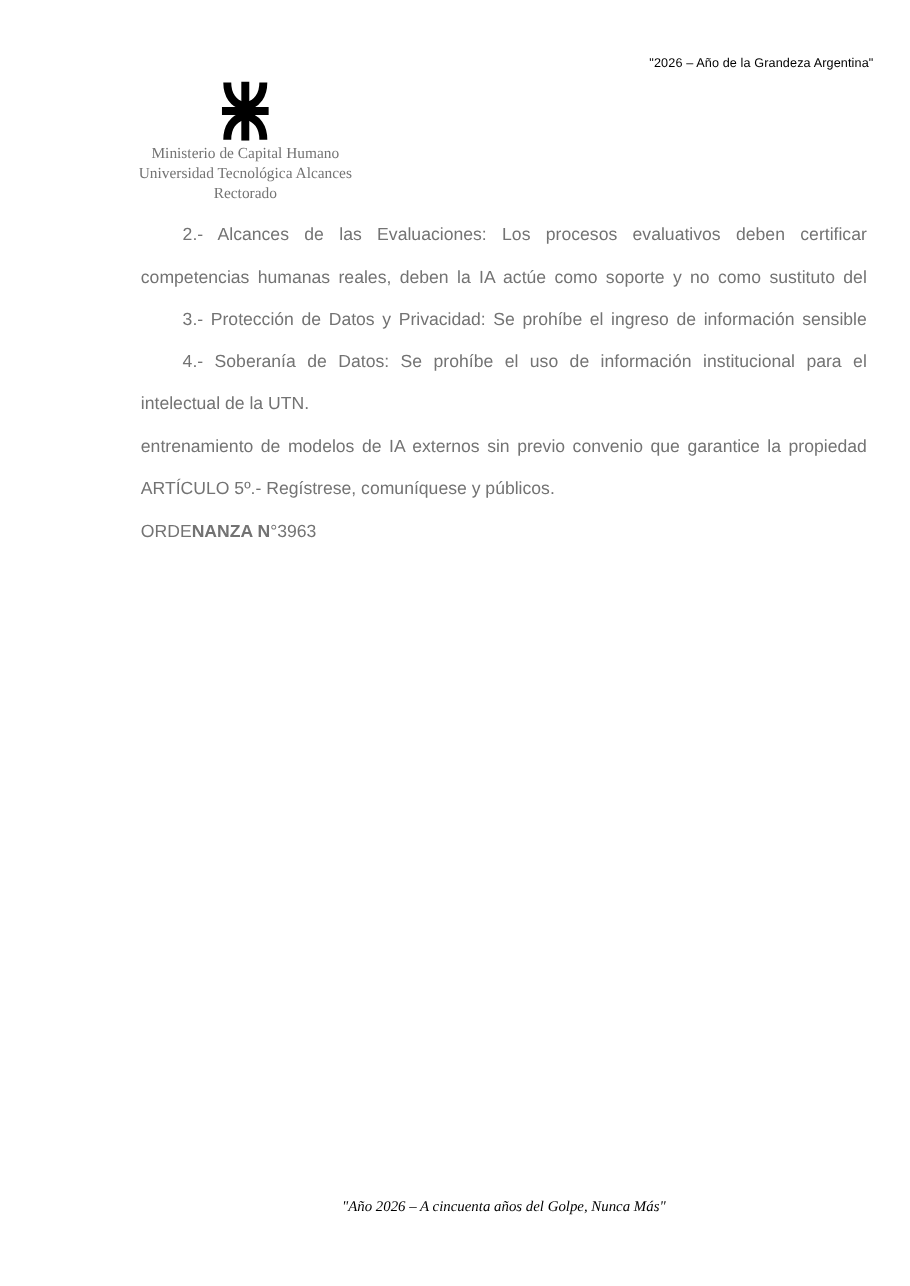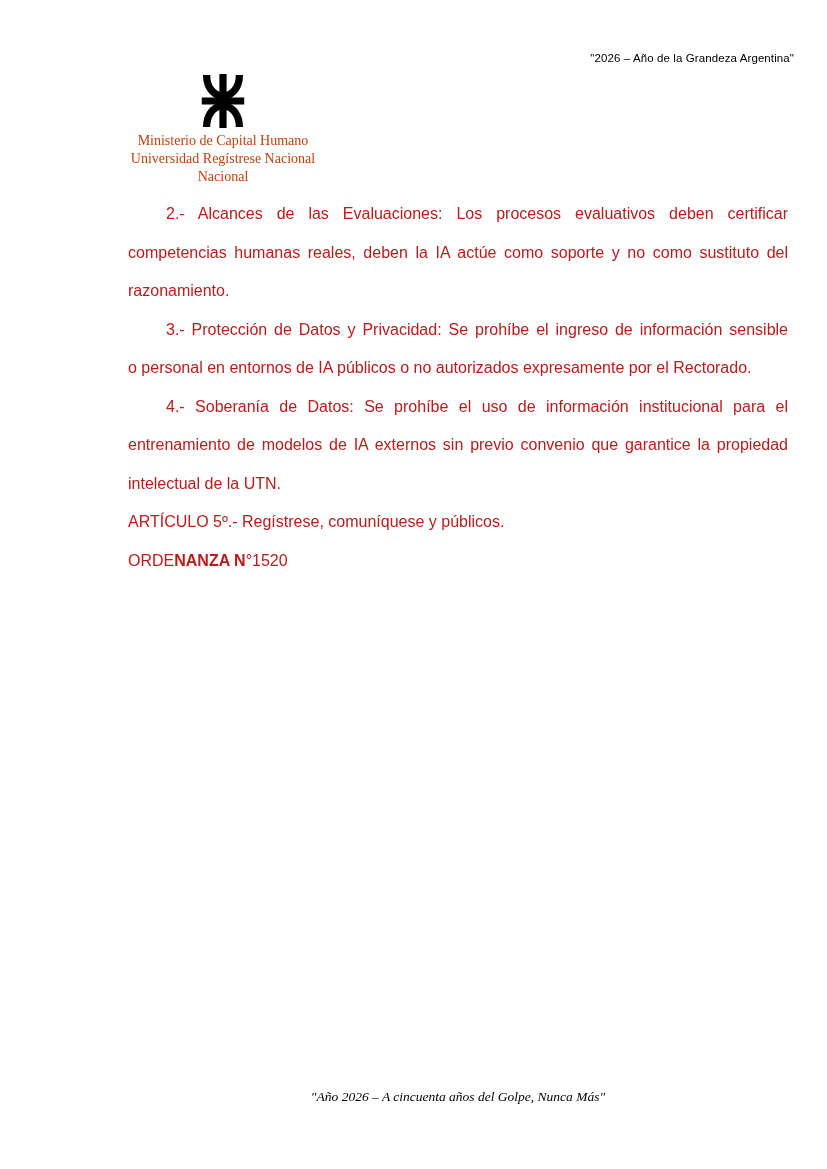--- a/index.html
+++ b/index.html
@@ -31,37 +31,37 @@
   
   .letterhead {
     position: absolute;
     left: 107px;
     top: 74px;
     width: 232px;
     text-align: center;
     font-family: "Liberation Serif", "DejaVu Serif", serif;
     font-size: 14px;
     line-height: 18px;
-    color: #c2410c;
+    color: #737373;
   }
   .letterhead .logo {
     display: block;
     margin: 0 auto 4px auto;
     width: 46px;
     height: 54px;
   }
 
   
   .doc-body {
     position: absolute;
     left: 128px;
     top: 195px;
     width: 660px;
     font-size: 16px;
-    color: #b91c1c;
+    color: #737373;
   }
   .line {
     height: 38.5px;
     line-height: 38.5px;
     text-align: left;
     white-space: normal;
   }
   .line.jfull {
     text-align: justify;
     text-align-last: justify;
@@ -96,34 +96,32 @@
       <g fill="none" stroke="#000000" stroke-width="7.5">
         <line x1="23" y1="0" x2="23" y2="56"></line>
         <line x1="1" y1="28" x2="45" y2="28"></line>
         <path d="M6,1 C6,13 12,21 21,23"></path>
         <path d="M40,1 C40,13 34,21 25,23"></path>
         <path d="M6,55 C6,43 12,35 21,33"></path>
         <path d="M40,55 C40,43 34,35 25,33"></path>
       </g>
     </svg>
     <div>Ministerio de Capital Humano</div>
-    <div>Universidad Regístrese Nacional</div>
-    <div>Nacional</div>
+    <div>Universidad Tecnológica Alcances</div>
+    <div>Rectorado</div>
   </div>
 
   <div class="doc-body">
     <div class="line jfull indent">2.- Alcances de las Evaluaciones: Los procesos evaluativos deben certificar</div>
     <div class="line jfull">competencias humanas reales, deben la IA actúe como soporte y no como sustituto del</div>
-    <div class="line">razonamiento.</div>
     <div class="line jfull indent">3.- Protección de Datos y Privacidad: Se prohíbe el ingreso de información sensible</div>
-    <div class="line">o personal en entornos de IA públicos o no autorizados expresamente por el Rectorado.</div>
     <div class="line jfull indent">4.- Soberanía de Datos: Se prohíbe el uso de información institucional para el</div>
+    <div class="line">intelectual de la UTN.</div>
     <div class="line jfull">entrenamiento de modelos de IA externos sin previo convenio que garantice la propiedad</div>
-    <div class="line">intelectual de la UTN.</div>
     <div class="line">ARTÍCULO 5º.- Regístrese, comuníquese y públicos.</div>
     <div class="line">
-      <span>ORDE</span><span class="bold-seg">NANZA N</span><span>°1520</span>
+      <span>ORDE</span><span class="bold-seg">NANZA N</span><span>°3963</span>
     </div>
   </div>
 
   <div class="footer-quote">"Año 2026 – A cincuenta años del Golpe, Nunca Más"</div>
 
 </div>
 
 </body></html>

